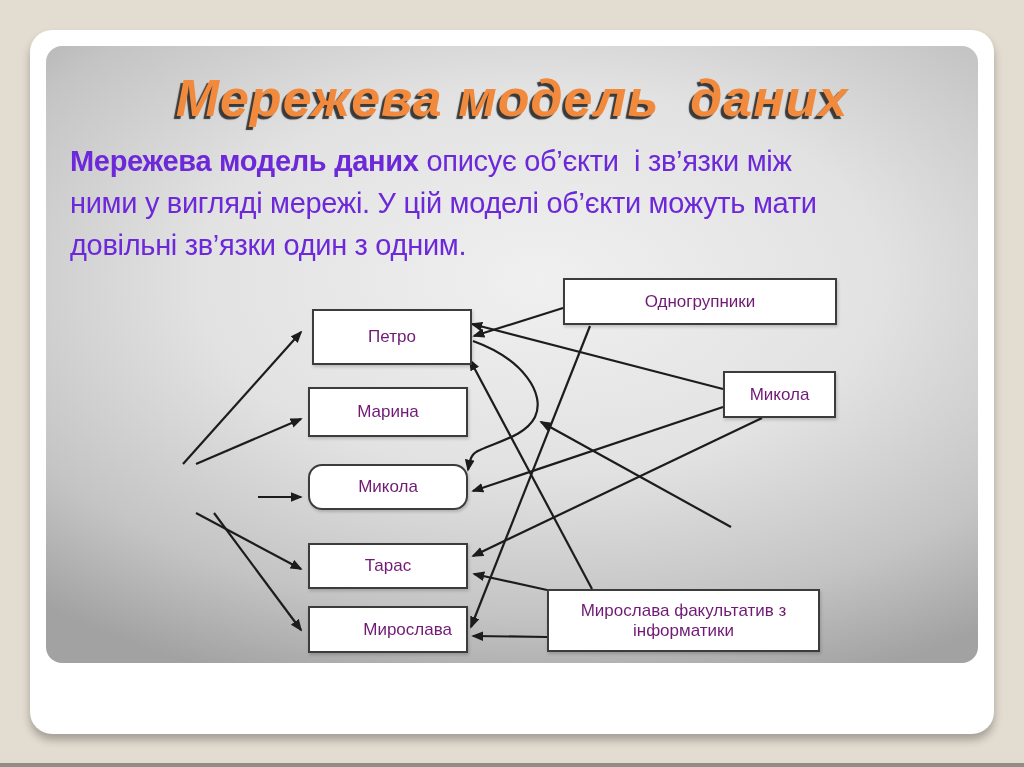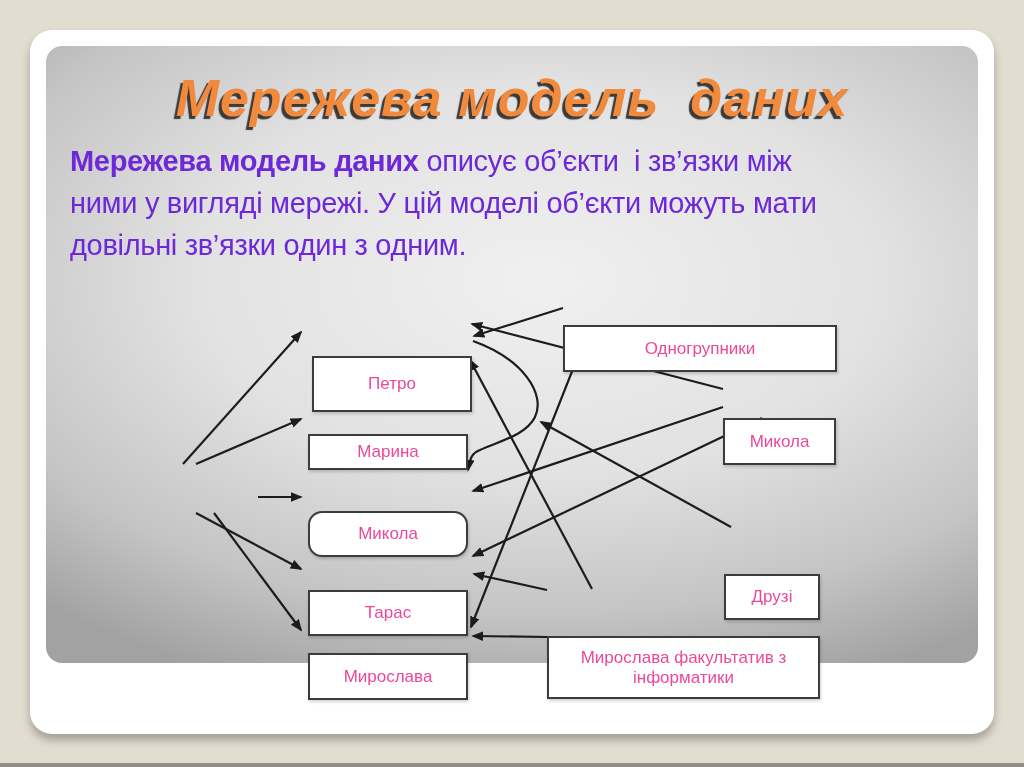--- a/index.html
+++ b/index.html
@@ -35,23 +35,22 @@
     font-size:29px;line-height:42px;color:#6d28d9;
     letter-spacing:-0.3px;white-space:pre-wrap;
   }
   .intro b{font-weight:bold;}
   svg.lines{position:absolute;left:0;top:0;width:1024px;height:767px;}
   .node{
     position:absolute;box-sizing:border-box;
     background:#ffffff;border:2px solid #3c3c3c;
     box-shadow:1px 2px 3px rgba(0,0,0,0.18);
     display:flex;align-items:center;justify-content:center;
-    font-size:17px;color:#ec4899;text-align:center;line-height:20px;
+    font-size:17px;color:#701a75;text-align:center;line-height:20px;
     padding:2px 14px;
-    margin-top:47px;
   }
 </style>
 </head>
 <body>
 
 <div id="stage">
   <div id="white-panel"></div>
   <div id="gray-panel"></div>
 
   <div class="slide-title">Мережева модель  даних</div>
@@ -79,39 +78,36 @@
       <path d="M592,589 L470,360" marker-end="url(#arr)"></path>
       <path d="M547,590 L474,574" marker-end="url(#arr)"></path>
       <path d="M547,637 L473,636" marker-end="url(#arr)"></path>
       <path d="M473,341 C523,359 546,394 535,417 C526,435 500,441 480,450 C472,453 470,458 468,470" marker-end="url(#arr)"></path>
     </g>
   </svg>
 
   <div class="node" style="left:312px;top:309px;width:160px;height:56px;">
     <span>Петро</span>
   </div>
-  <div class="node" style="left:308px;top:387px;width:160px;height:36px;">
+  <div class="node" style="left:308px;top:387px;width:160px;height:50px;">
     <span>Марина</span>
   </div>
   <div class="node" style="left:308px;top:464px;width:160px;height:46px;border-radius:14px;">
     <span>Микола</span>
   </div>
   <div class="node" style="left:308px;top:543px;width:160px;height:46px;">
     <span>Тарас</span>
   </div>
-  <div class="node" style="left:308px;top:606px;width:160px;height:47px;">
+  <div class="node" style="left:308px;top:606px;width:160px;height:47px;justify-content:flex-end;">
     <span>Мирослава</span>
   </div>
   <div class="node" style="left:563px;top:278px;width:274px;height:47px;">
     <span>Одногрупники</span>
   </div>
   <div class="node" style="left:723px;top:371px;width:113px;height:47px;">
     <span>Микола</span>
-  </div>
-  <div class="node" style="left:724px;top:527px;width:96px;height:46px;">
-    <span>Друзі</span>
   </div>
   <div class="node" style="left:547px;top:589px;width:273px;height:63px;">
     <span>Мирослава факультатив з інформатики</span>
   </div>
 
   <div id="bottom-strip"></div>
 </div>
 
 </body></html>

